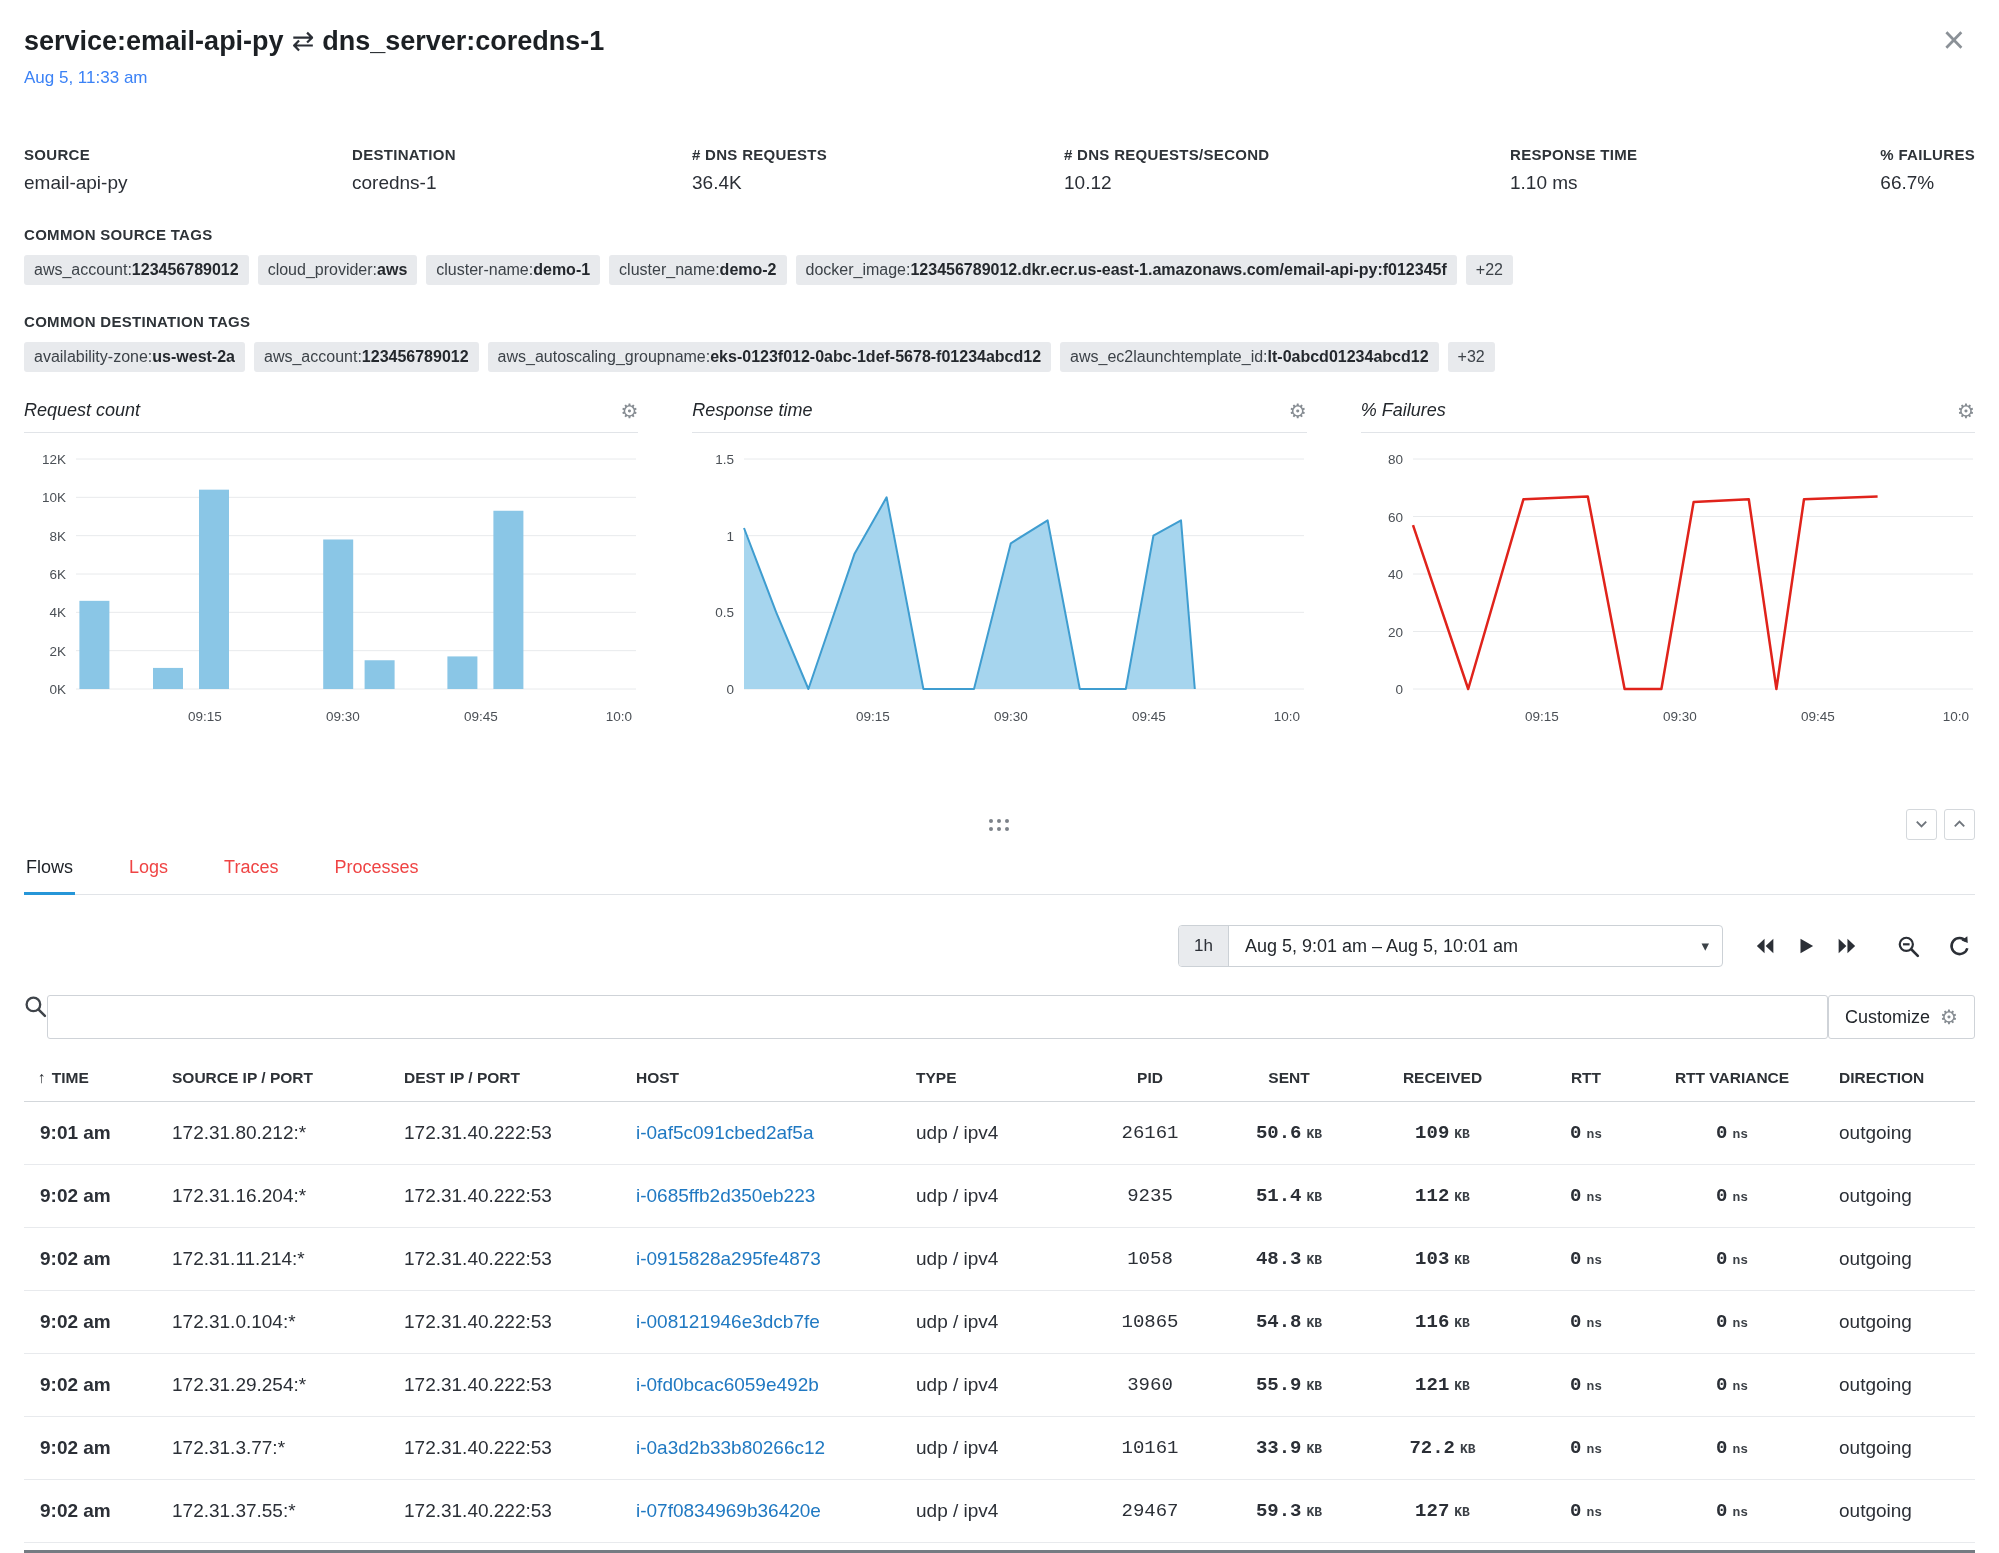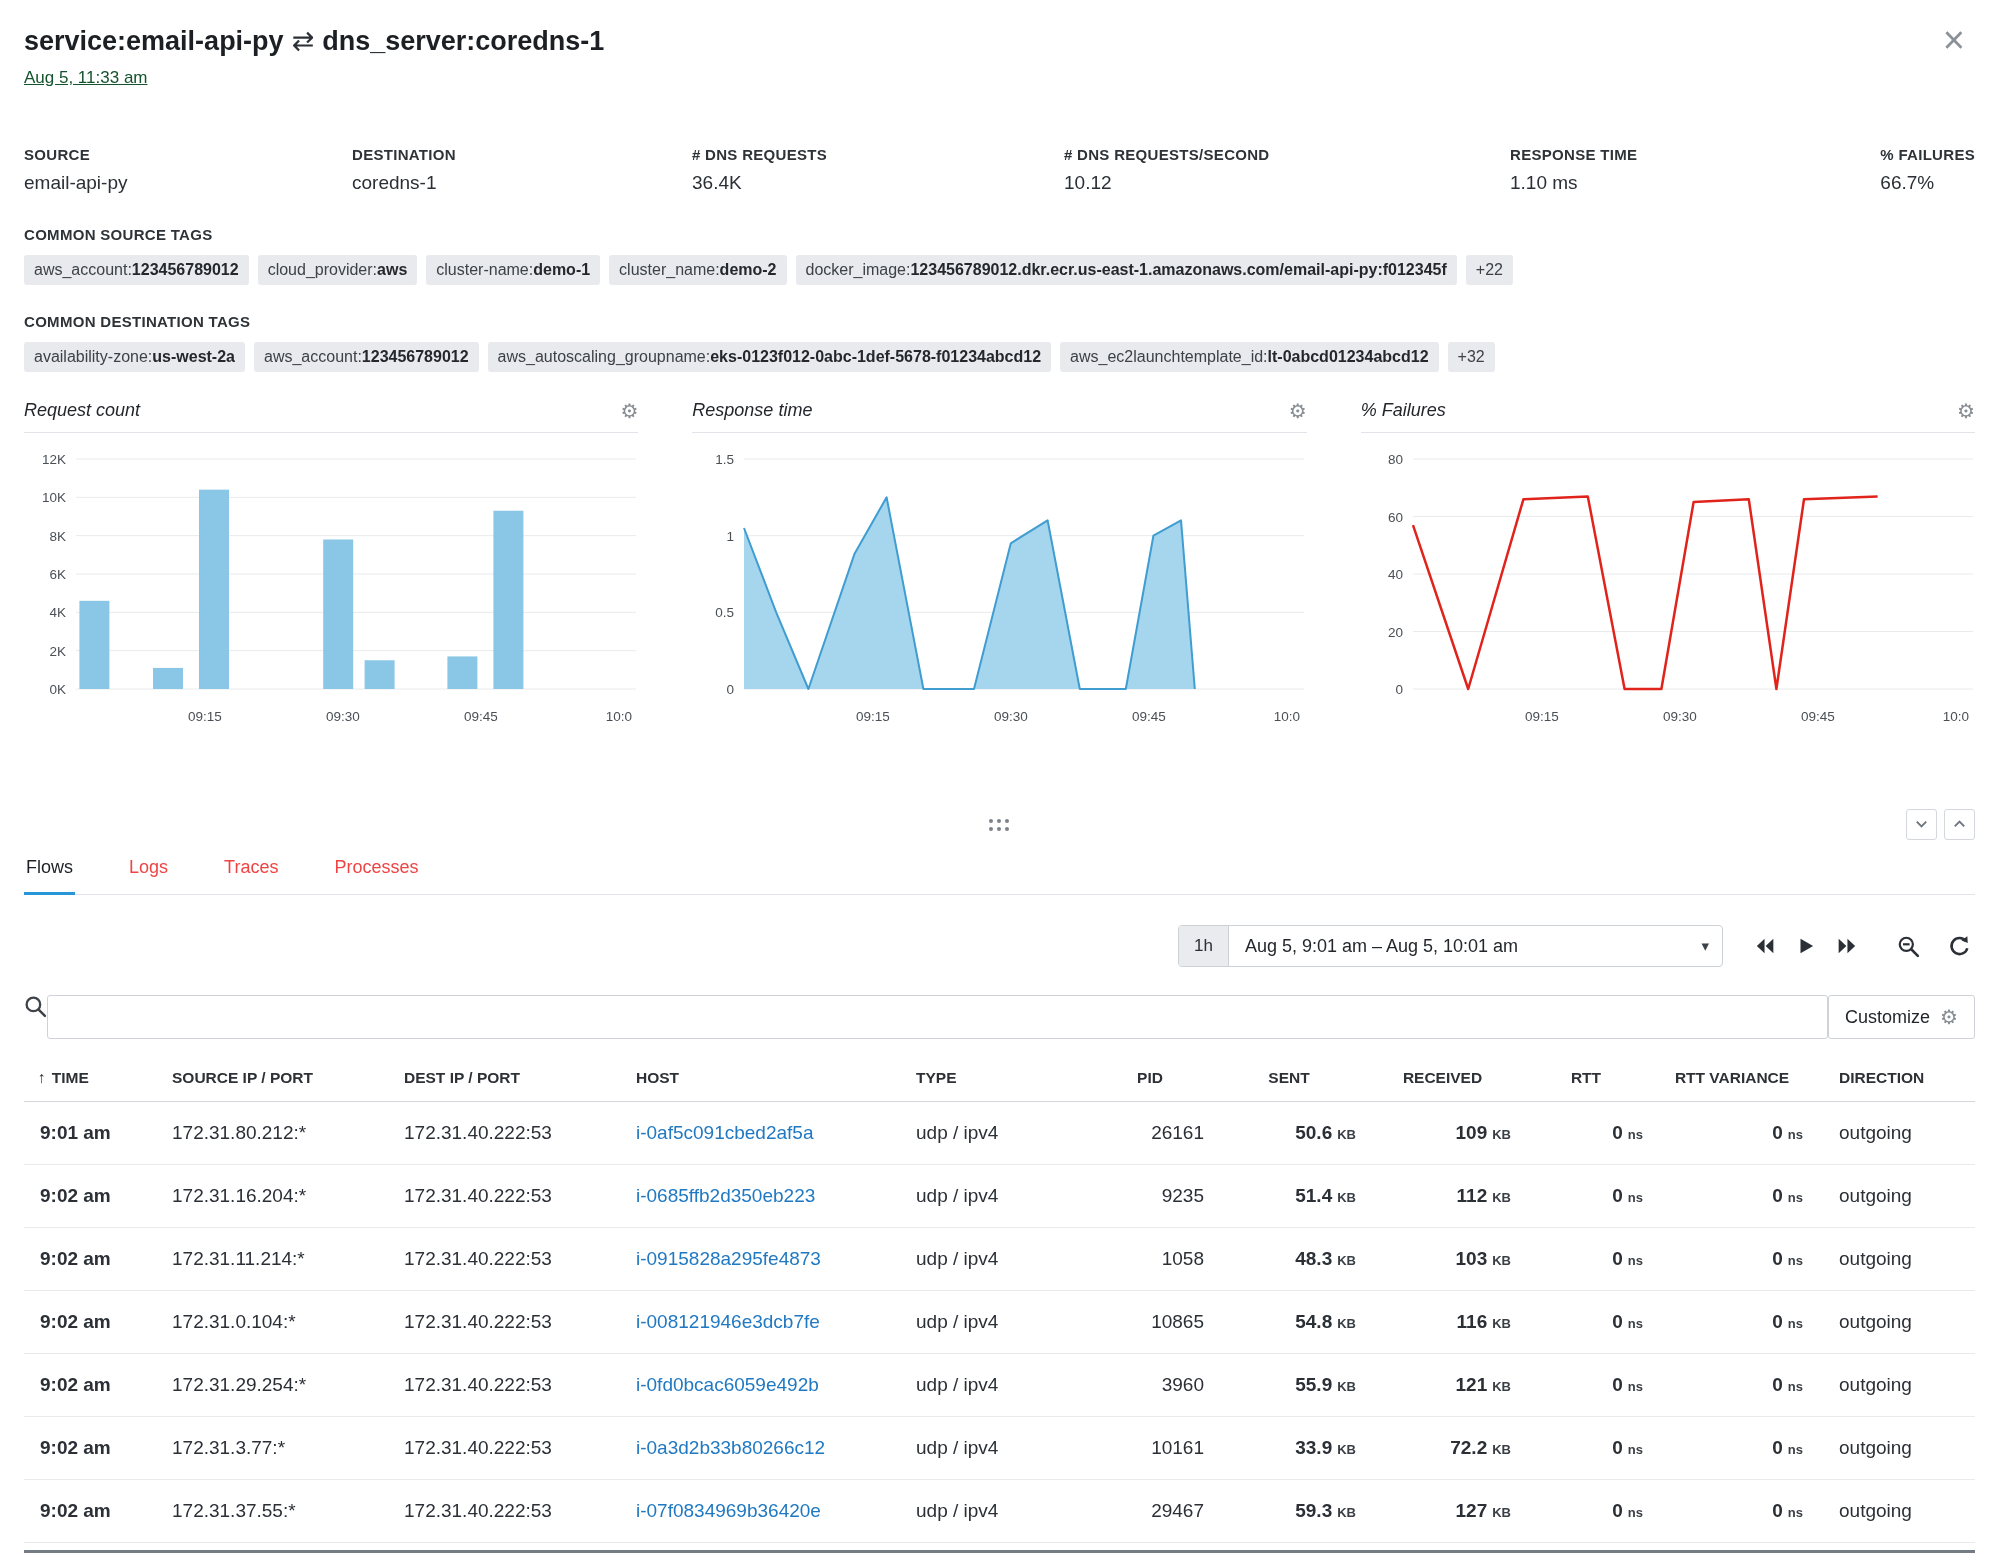--- a/index.html
+++ b/index.html
@@ -9,21 +9,21 @@
     background:#ffffff; color:#2b2f36;
     font-family:"Liberation Sans", sans-serif;
   }
   .page { padding:0 24px; position:relative; height:100%; }
 
   
   .title-row { display:flex; justify-content:space-between; align-items:flex-start; padding-top:24px; }
   h1 { font-size:27px; line-height:34px; margin:0; font-weight:700; color:#1c2024; }
   .swap-icon { font-weight:400; margin:0 8px; color:#2b2f36; }
   .close-btn { background:none; border:none; font-size:38px; line-height:28px; color:#8b9197; cursor:pointer; padding:2px 10px; }
-  .timestamp { font-size:17px; color:#14532d; margin-top:10px;text-decoration:underline; }
+  .timestamp { font-size:17px; color:#3b82f6; margin-top:10px; }
 
   
   .stats { display:flex; margin-top:58px; }
   .stat .label { font-size:15px; font-weight:700; color:#2e3338; letter-spacing:.3px; white-space:nowrap; }
   .stat .value { font-size:19px; color:#2b2f36; margin-top:9px; white-space:nowrap; }
   .stat:last-child { margin-left:auto; }
 
   
   .tags-section { margin-top:32px; }
   .tags-section.second { margin-top:28px; }
@@ -66,21 +66,21 @@
   
   .search-row { display:flex; align-items:flex-start; margin-top:28px; }
   .search-input { flex:1; height:44px; border:1px solid #cfd3d8; border-radius:3px; font-size:18px; padding:0 14px; font-family:"Liberation Sans", sans-serif; color:#2b2f36; }
   .customize-btn { height:44px; border:1px solid #cfd3d8; border-radius:3px; background:#fff; font-size:18px; color:#23272c; padding:0 16px; display:flex; align-items:center; gap:10px; cursor:pointer; font-family:"Liberation Sans", sans-serif; }
 
   
   table { width:100%; border-collapse:collapse; margin-top:20px; table-layout:fixed; }
   th { font-size:15.5px; font-weight:700; color:#2d3136; text-align:left; padding:10px 10px 14px 8px; border-bottom:1px solid #d3d7db; white-space:nowrap; cursor:pointer; }
   th.num { text-align:center; }
   td { font-size:19px; color:#2b2f36; padding:20px 10px 20px 8px; border-bottom:1px solid #e8eaed; white-space:nowrap; overflow:hidden; }
-  td.num { text-align:right; }
+  td.num { text-align:center;font-family:Liberation Mono, monospace; }
   td.c-time { font-weight:700; padding-left:16px; }
   th.c-time { padding-left:14px; }
   td.c-host a { color:#2079c2; text-decoration:none; cursor:pointer; }
   td.c-dir, th.c-dir { padding-left:26px; }
   .val { font-weight:700; }
   .unit { font-size:13px; font-weight:700; color:#3a3f45; margin-left:5px; }
   .sort-arrow { margin-right:6px; font-weight:700; }
 
   .bottom-edge { position:absolute; left:24px; right:24px; bottom:0; height:3px; background:#757b82; }
 </style>

